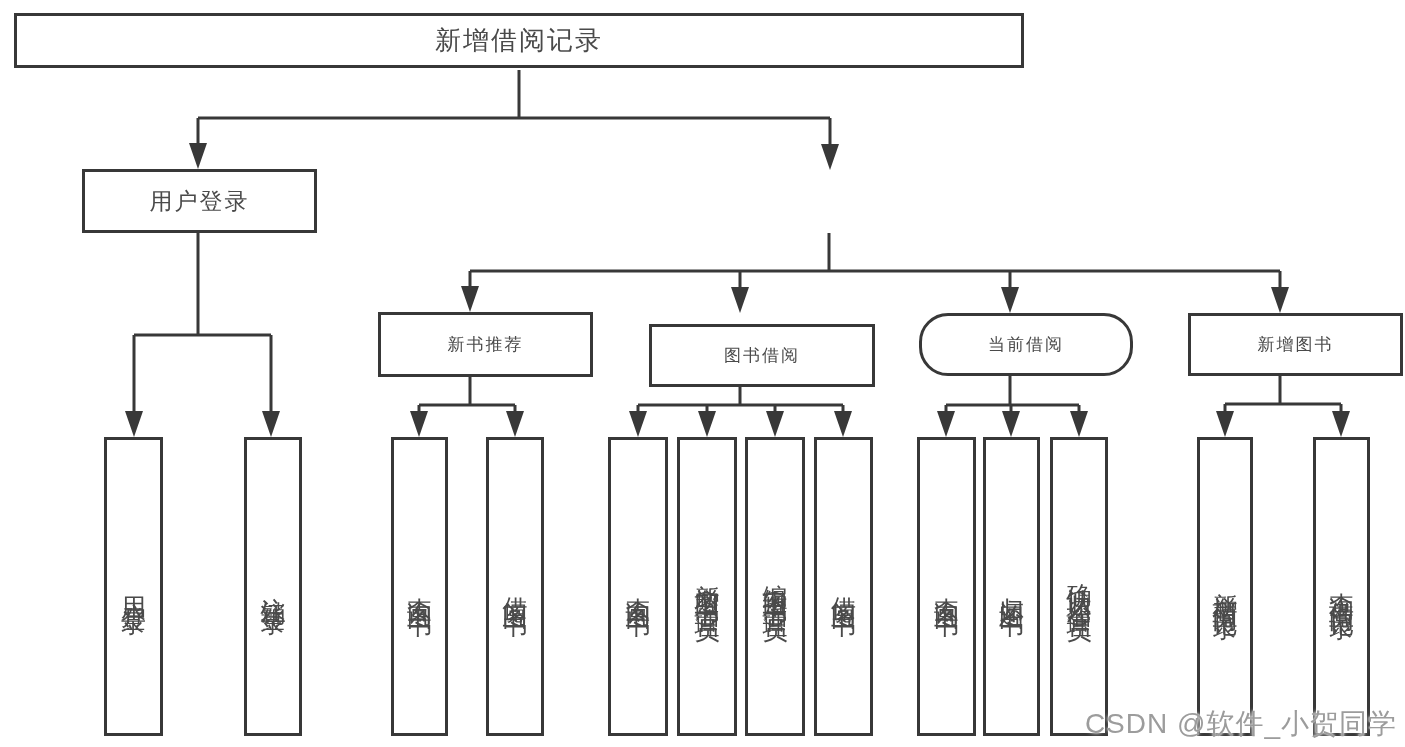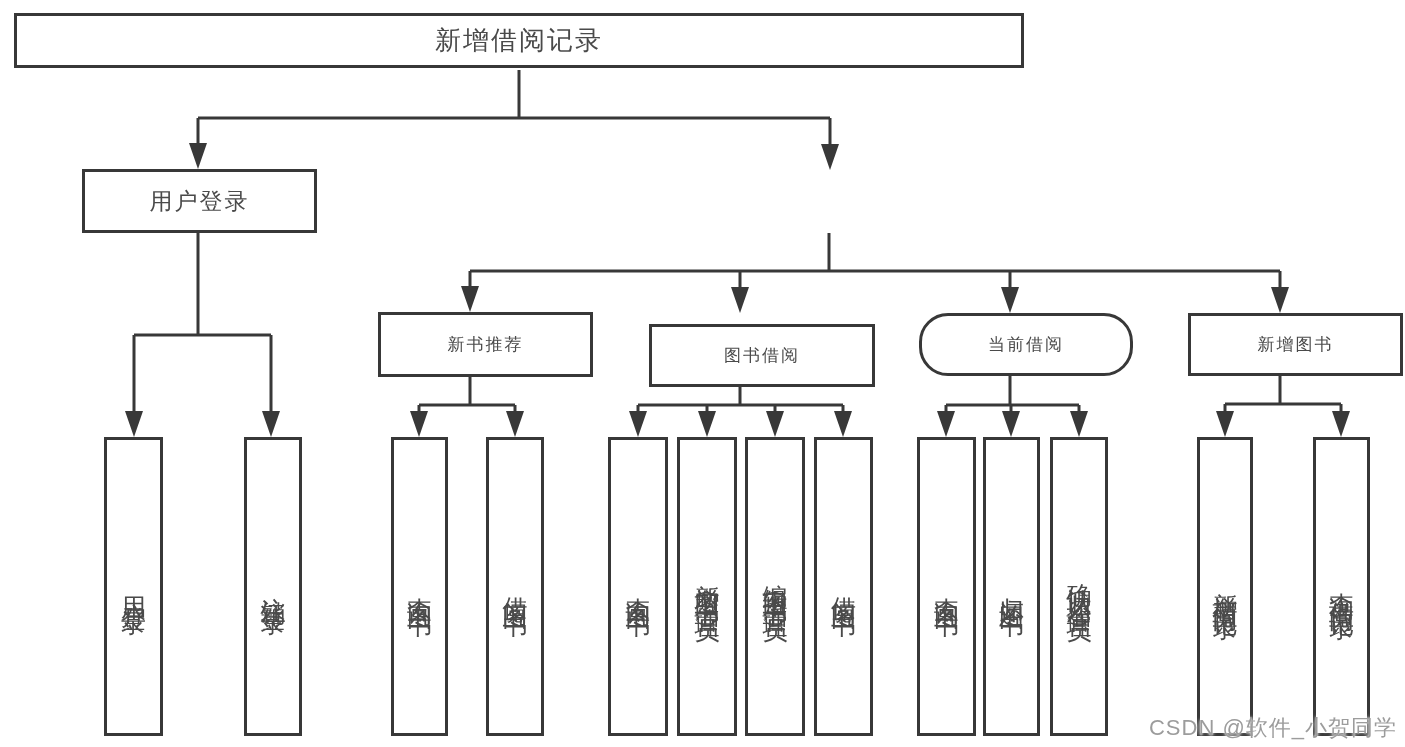--- a/index.html
+++ b/index.html
@@ -21,21 +21,21 @@
   .vbox {
     position:absolute; box-sizing:border-box; top:437px; height:299px;
     border:3px solid #383838; background:#ffffff;
     display:flex; align-items:center; justify-content:center;
     writing-mode:vertical-rl; text-orientation:mixed;
     font-size:25px; letter-spacing:5px; color:#4a4a4a;
     line-height:1; white-space:nowrap;
   }
   .watermark {
     position:absolute; right:8px; bottom:4px;
-    font-size:22px; color:#9c9c9c; letter-spacing:1px;
+    font-size:28px; color:#9c9c9c; letter-spacing:1px;
     text-shadow:0 0 2px #ffffff, 0 0 4px #ffffff;
     z-index:5; white-space:nowrap;
   }
 </style>
 </head>
 <body>
 
 <div id="stage">
 
   <svg id="connectors" width="1405" height="747" viewBox="0 0 1405 747">

